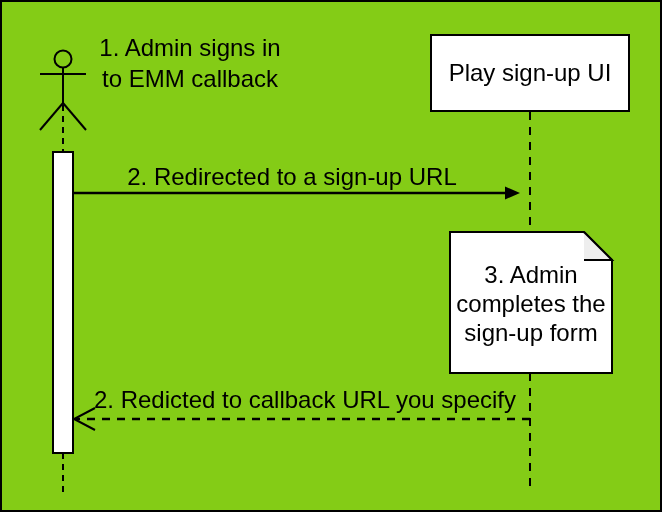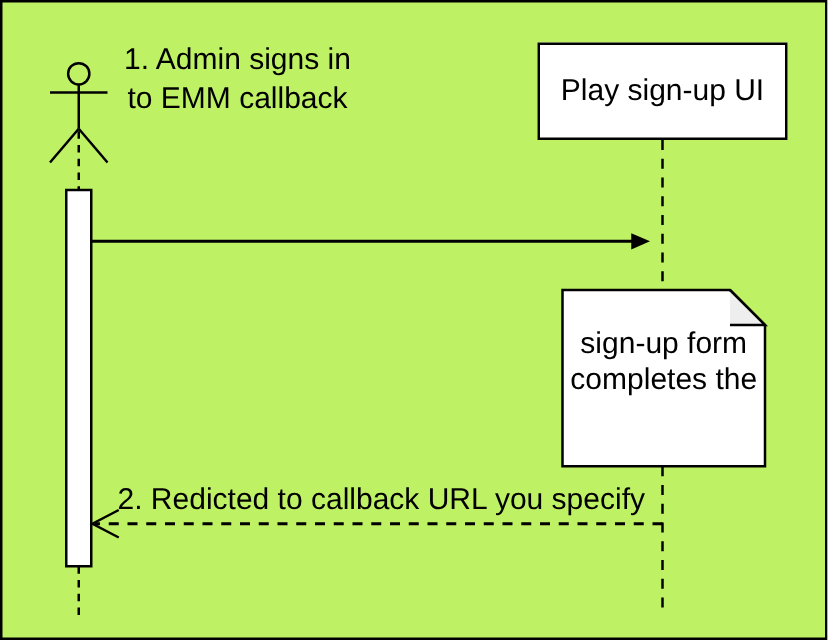--- a/index.html
+++ b/index.html
@@ -6,21 +6,21 @@
     margin: 0;
     padding: 0;
     background: #ffffff;
   }
   .canvas {
     position: relative;
     width: 662px;
     height: 512px;
     box-sizing: border-box;
     border: 2px solid #000000;
-    background: #bef264;
+    background: #84cc16;
     font-family: "Liberation Sans", sans-serif;
     color: #000000;
     overflow: hidden;
   }
   svg.layer {
     position: absolute;
     left: 0;
     top: 0;
     width: 662px;
     height: 512px;
@@ -111,21 +111,23 @@
 
   <div class="label actor-label">
     <div class="nowrap">1. Admin signs in</div>
     <div class="nowrap">to EMM callback</div>
   </div>
 
   <div class="participant-box">
     <span>Play sign-up UI</span>
   </div>
 
+  <div class="label msg2-label nowrap">2. Redirected to a sign-up URL</div>
 
   <div class="label note-label">
+    <div class="nowrap">3. Admin</div>
+    <div class="nowrap">completes the</div>
     <div class="nowrap">sign-up form</div>
-    <div class="nowrap">completes the</div>
   </div>
 
   <div class="label msg4-label nowrap">2. Redicted to callback URL you specify</div>
 
 </div>
 
 </body></html>

